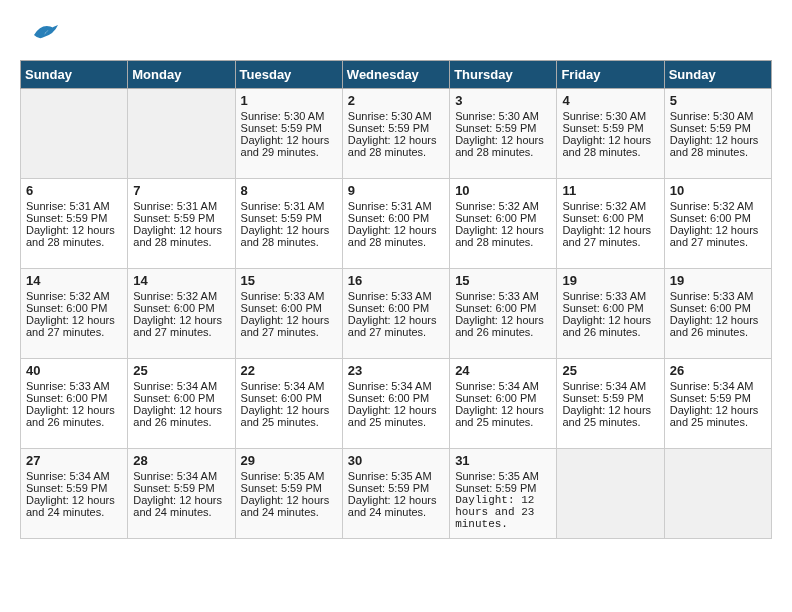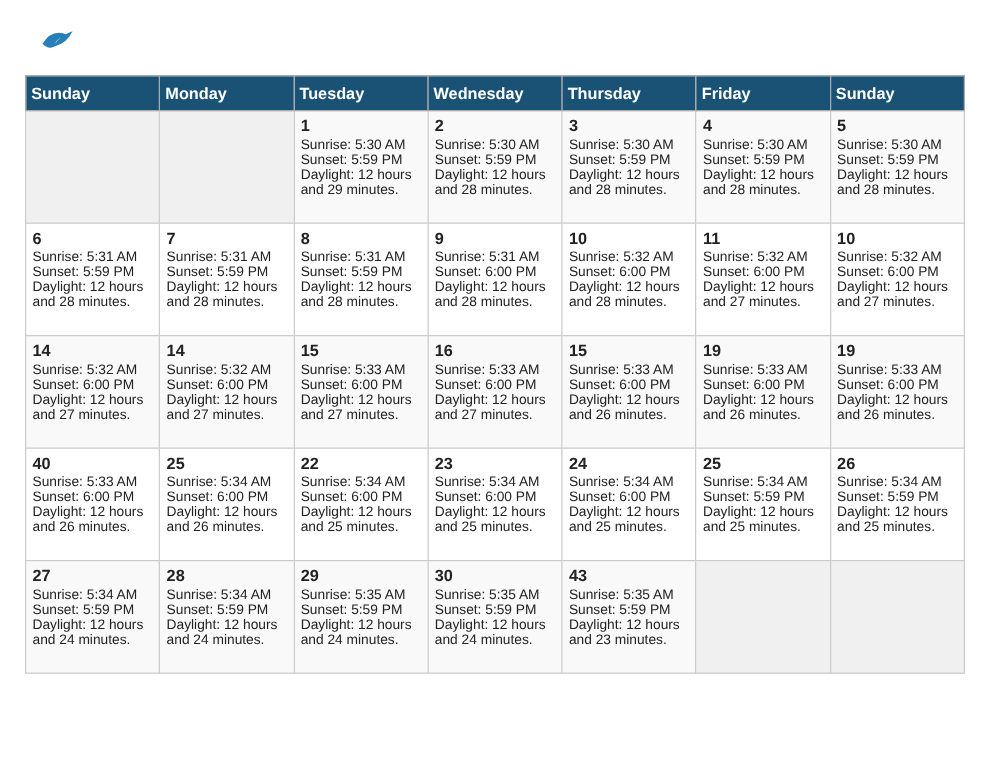--- a/index.html
+++ b/index.html
@@ -279,22 +279,22 @@
           <span style="display: block;">Sunset: 5:59 PM</span>
           <span style="display: block;">Daylight: 12 hours and 24 minutes.</span>
         </td>
         <td>
           <span class="day-num">30</span>
           <span style="display: block;">Sunrise: 5:35 AM</span>
           <span style="display: block;">Sunset: 5:59 PM</span>
           <span style="display: block;">Daylight: 12 hours and 24 minutes.</span>
         </td>
         <td>
-          <span class="day-num">43</span>
+          <span class="day-num">31</span>
           <span style="display: block;">Sunrise: 5:35 AM</span>
           <span style="display: block;">Sunset: 5:59 PM</span>
-          <span style="display: block;">Daylight: 12 hours and 23 minutes.</span>
+          <span style="display: block; font-family: Liberation Mono, monospace;">Daylight: 12 hours and 23 minutes.</span>
         </td>
         <td class="empty-cell"></td>
         <td class="empty-cell"></td>
       </tr>
     </tbody>
 </table>
 
 </body></html>

